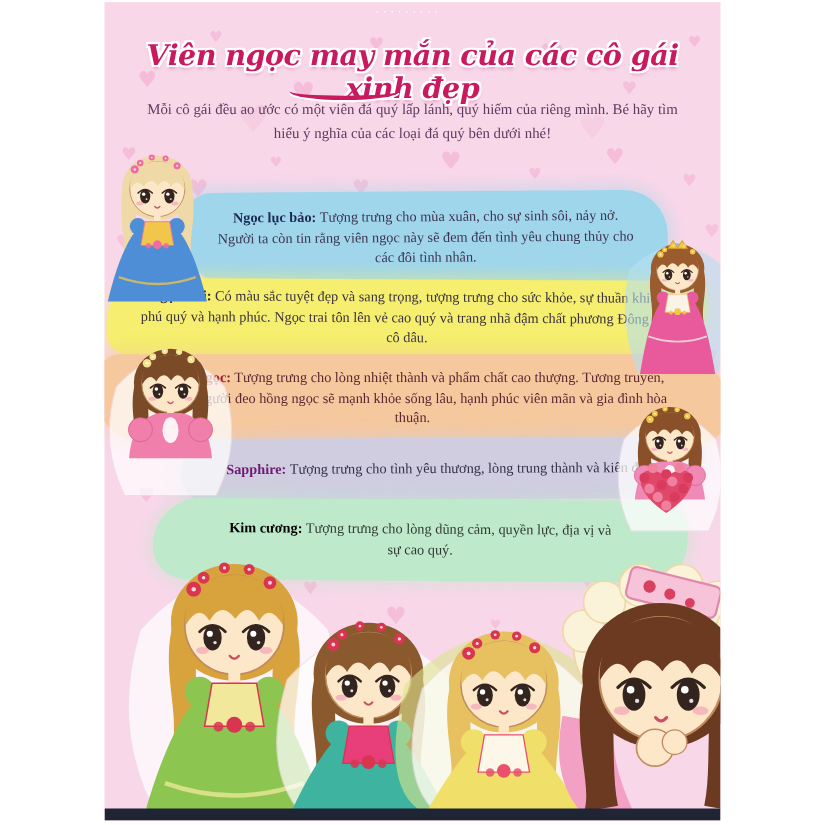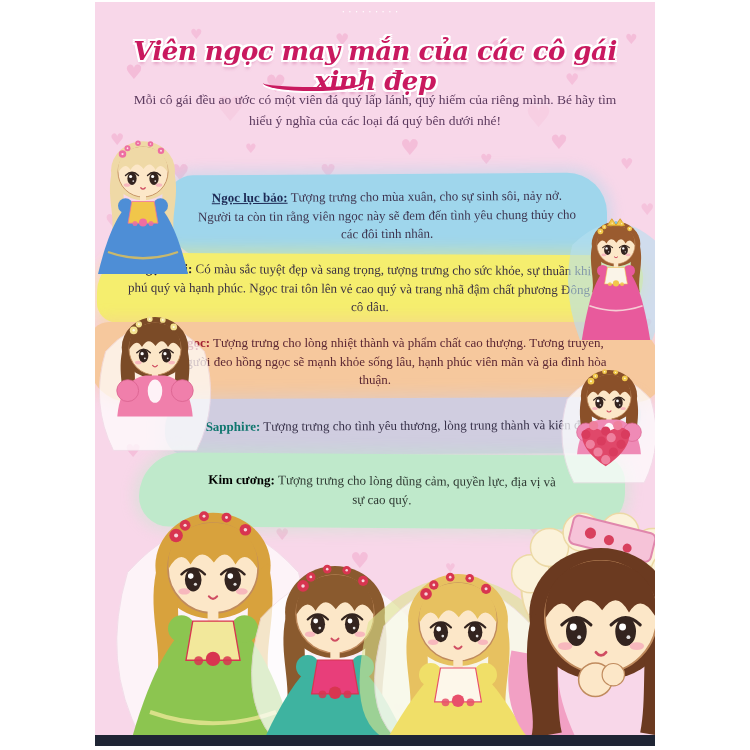--- a/index.html
+++ b/index.html
@@ -69,36 +69,36 @@
     </div>
 
   <div class="dots">·········</div>
 
   <div class="title" style="color: rgb(201, 25, 95);">Viên ngọc may mắn của các cô gái xinh đẹp</div>
   <div class="swash" style="border-bottom-color: rgb(201, 25, 95);"></div>
 
   <div class="intro">Mỗi cô gái đều ao ước có một viên đá quý lấp lánh, quý hiếm của riêng mình. Bé hãy tìm hiểu ý nghĩa của các loại đá quý bên dưới nhé!</div>
 
   <div class="band" style="left: 72px; top: 172px; width: 440px; height: 84px; transform: rotate(-0.4deg); background-color: rgb(159, 214, 236); box-shadow: rgba(159, 214, 236, 0.4) 0px 0px 13px 5px;">
-    <p class="btxt"><span class="glabel" style="color: rgb(29, 42, 85); text-decoration: underline;">Ngọc lục bảo:</span>
+    <p class="btxt"><span class="glabel" style="color: rgb(29, 42, 85);">Ngọc lục bảo:</span>
     <span class="gtext" style="color: rgb(62, 53, 80);">Tượng trưng cho mùa xuân, cho sự sinh sôi, nảy nở. Người ta còn tin rằng viên ngọc này sẽ đem đến tình yêu chung thủy cho các đôi tình nhân.</span></p>
   </div>
 
   <div class="band" style="left: 2px; top: 252px; width: 546px; height: 70px; border-radius: 40px 22px 48px 20px; transform: rotate(0.3deg); background-color: rgb(245, 238, 110); box-shadow: rgba(245, 238, 110, 0.4) 0px 0px 13px 5px;">
     <p class="btxt"><span class="glabel" style="color: rgb(43, 33, 48);">Ngọc trai:</span>
     <span class="gtext" style="color: rgb(58, 48, 66);">Có màu sắc tuyệt đẹp và sang trọng, tượng trưng cho sức khỏe, sự thuần khiết, phú quý và hạnh phúc. Ngọc trai tôn lên vẻ cao quý và trang nhã đậm chất phương Đông cho cô dâu.</span></p>
   </div>
 
   <div class="band" style="left: -6px; top: 320px; width: 572px; height: 80px; border-radius: 20px 46px 24px 40px; background-color: rgb(246, 200, 157); box-shadow: rgba(246, 200, 157, 0.4) 0px 0px 13px 5px;">
     <p class="btxt" style="padding:0 14px;"><span class="glabel" style="color: rgb(160, 31, 51);">Hồng ngọc:</span>
     <span class="gtext" style="color: rgb(92, 39, 51);">Tượng trưng cho lòng nhiệt thành và phẩm chất cao thượng. Tương truyền, những người đeo hồng ngọc sẽ mạnh khỏe sống lâu, hạnh phúc viên mãn và gia đình hòa thuận.</span></p>
   </div>
 
   <div class="band" style="left: 70px; top: 396px; width: 476px; height: 56px; border-radius: 30px 18px 40px 22px; transform: rotate(-0.3deg); background-color: rgb(208, 205, 224); box-shadow: rgba(208, 205, 224, 0.4) 0px 0px 13px 5px;">
-    <p class="btxt"><span class="glabel" style="color: #0f766e;">Sapphire:</span>
+    <p class="btxt"><span class="glabel" style="color: #701a75;">Sapphire:</span>
     <span class="gtext" style="color: rgb(54, 48, 72);">Tượng trưng cho tình yêu thương, lòng trung thành và kiên định.</span></p>
   </div>
 
   <div class="band" style="left: 44px; top: 452px; width: 486px; height: 74px; border-radius: 44px 26px 36px 30px; transform: rotate(0.4deg); background-color: rgb(191, 233, 203); box-shadow: rgba(191, 233, 203, 0.4) 0px 0px 13px 5px;">
     <p class="btxt" style="padding:0 40px;"><span class="glabel" style="color: #000000;">Kim cương:</span>
     <span class="gtext" style="color: rgb(47, 58, 51);">Tượng trưng cho lòng dũng cảm, quyền lực, địa vị và sự cao quý.</span></p>
   </div>
 
   <svg id="figures" width="560" height="744" viewBox="0 0 560 744">
       <g>

